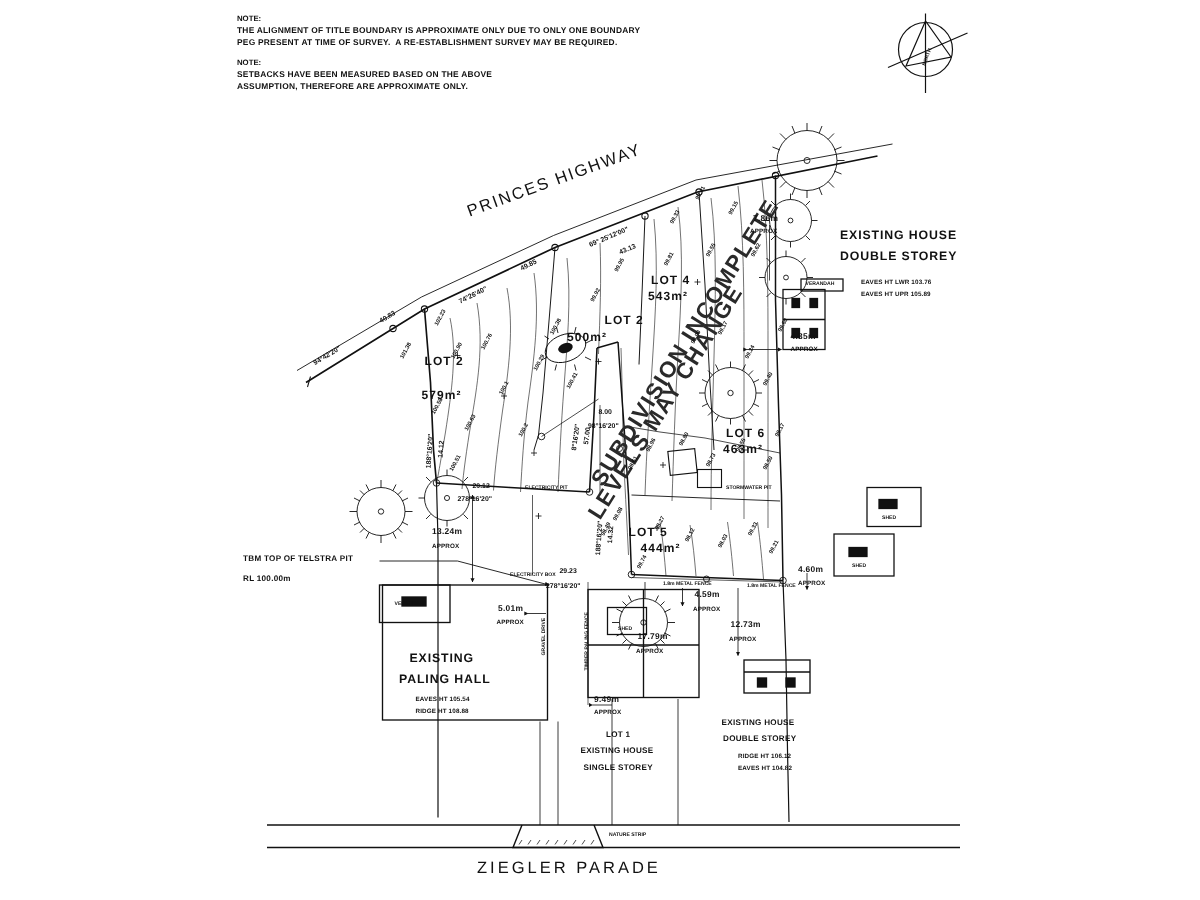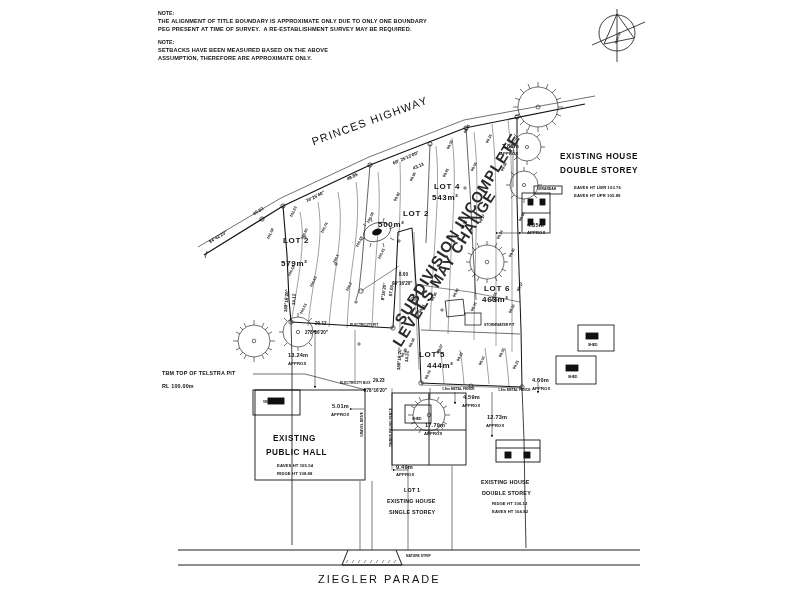--- a/index.html
+++ b/index.html
@@ -281,21 +281,21 @@
   <div class="txt lot" style="left:419px;top:350px;">LOT 5</div>
   <div class="txt lot" style="left:427px;top:361px;">444m²</div>
 
   <div class="txt med" style="left:560px;top:152px;">EXISTING HOUSE</div>
   <div class="txt med" style="left:560px;top:166px;">DOUBLE STOREY</div>
   <div class="txt xs" style="left:574px;top:186px;">EAVES HT LWR 103.76</div>
   <div class="txt xs" style="left:574px;top:194px;">EAVES HT UPR 105.89</div>
   <div class="txt tiny" style="left:537px;top:187px;">VERANDAH</div>
 
   <div class="txt med" style="left:273px;top:434px;">EXISTING</div>
-  <div class="txt med" style="left:266px;top:448px;">PUBLIC HALL</div>
+  <div class="txt med" style="left:266px;top:448px;">PALING HALL</div>
   <div class="txt xs" style="left:277px;top:464px;">EAVES HT 105.54</div>
   <div class="txt xs" style="left:277px;top:472px;">RIDGE HT 108.88</div>
   <div class="txt tiny" style="left:263px;top:400px;">VERANDAH</div>
 
   <div class="txt sm" style="left:404px;top:487px;">LOT 1</div>
   <div class="txt sm" style="left:387px;top:498px;">EXISTING HOUSE</div>
   <div class="txt sm" style="left:389px;top:509px;">SINGLE STOREY</div>
 
   <div class="txt sm" style="left:481px;top:479px;">EXISTING HOUSE</div>
   <div class="txt sm" style="left:482px;top:490px;">DOUBLE STOREY</div>

